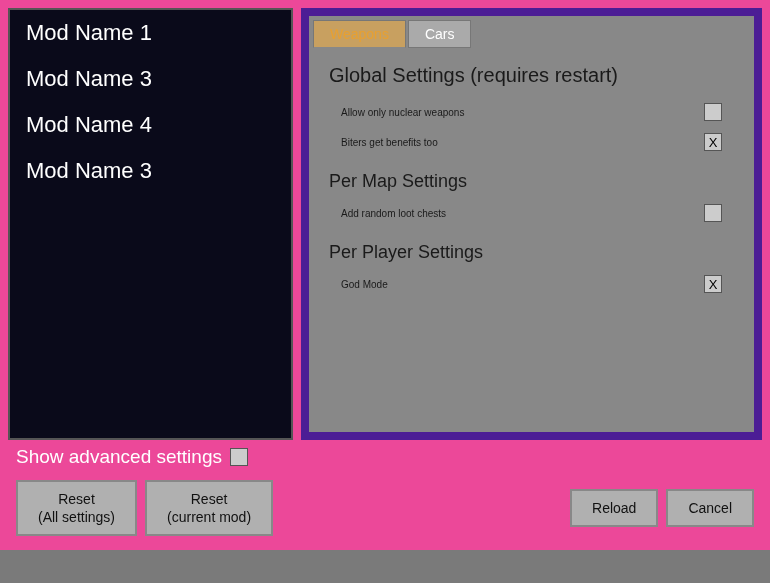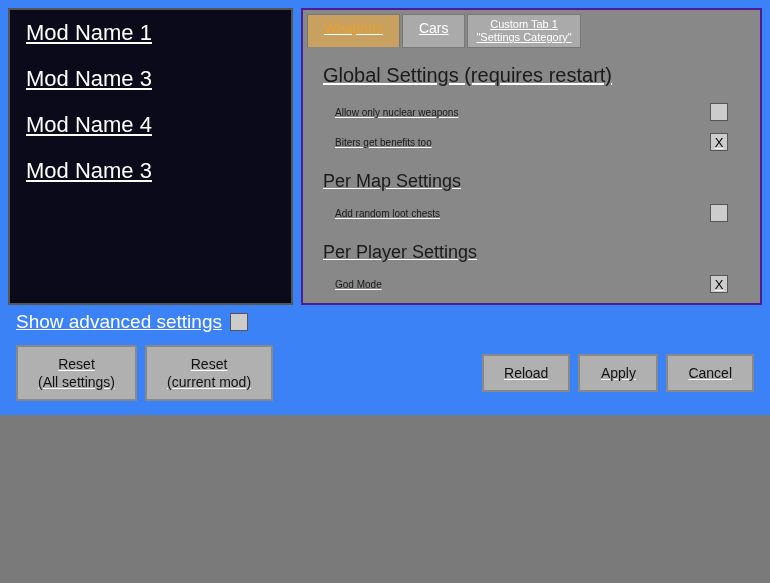--- a/index.html
+++ b/index.html
@@ -7,26 +7,25 @@
       width: 770px;
       height: 583px;
       background: #7a7a7a;
       font-family: Arial, sans-serif;
       font-size: 14px;
       color: #ffffff;
       overflow: hidden;
     }
     .main-container {
       width: 770px;
-      height: 415px;
-      background: #3b82f6;
+      height: 550px;
+      background: #ec4899;
       padding: 8px;
       display: flex;
       flex-direction: column;
-      text-decoration: underline;
     }
     .content-area {
       display: flex;
       flex: 1;
       gap: 8px;
       overflow: hidden;
     }
     
     .mod-list {
       width: 285px;
@@ -43,21 +42,21 @@
     }
     .mod-item.selected {
       background: #555566;
     }
     
     .settings-panel {
       flex: 1;
       display: flex;
       flex-direction: column;
       background: #888;
-      border: 2px solid #4c1d95;
+      border: 8px solid #4c1d95;
       justify-content: center;
     }
     .tabs-row {
       display: flex;
       flex-shrink: 0;
       background: #888;
       padding: 4px 4px 0 4px;
       gap: 2px;
     }
     .tab {
@@ -182,22 +181,20 @@
       <div class="mod-item">Mod Name 1</div>
       <div class="mod-item">Mod Name 3</div>
       <div class="mod-item">Mod Name 4</div>
       <div class="mod-item">Mod Name 3</div>
     </div>
 
     <div class="settings-panel">
       <div class="tabs-row">
         <div class="tab active">Weapons</div>
         <div class="tab">Cars</div>
-        <div class="tab custom" style="white-space:pre-line; font-size:11px;">Custom Tab 1
-"Settings Category"</div>
       </div>
       <div class="settings-content">
         <div class="section-title">Global Settings (requires restart)</div>
         <div class="setting-row">
           <span class="setting-label">Allow only nuclear weapons</span>
           <div class="checkbox"></div>
         </div>
         <div class="setting-row">
           <span class="setting-label">Biters get benefits too</span>
           <div class="checkbox">X</div>
@@ -225,17 +222,16 @@
 
   <div class="footer-buttons">
     <div class="footer-left">
       <button class="btn" style="white-space:pre-line;">Reset
 (All settings)</button>
       <button class="btn" style="white-space:pre-line;">Reset
 (current mod)</button>
     </div>
     <div class="footer-right">
       <button class="btn btn-small">Reload</button>
-      <button class="btn btn-small">Apply</button>
       <button class="btn btn-small">Cancel</button>
     </div>
   </div>
 </div>
 
 </body></html>

